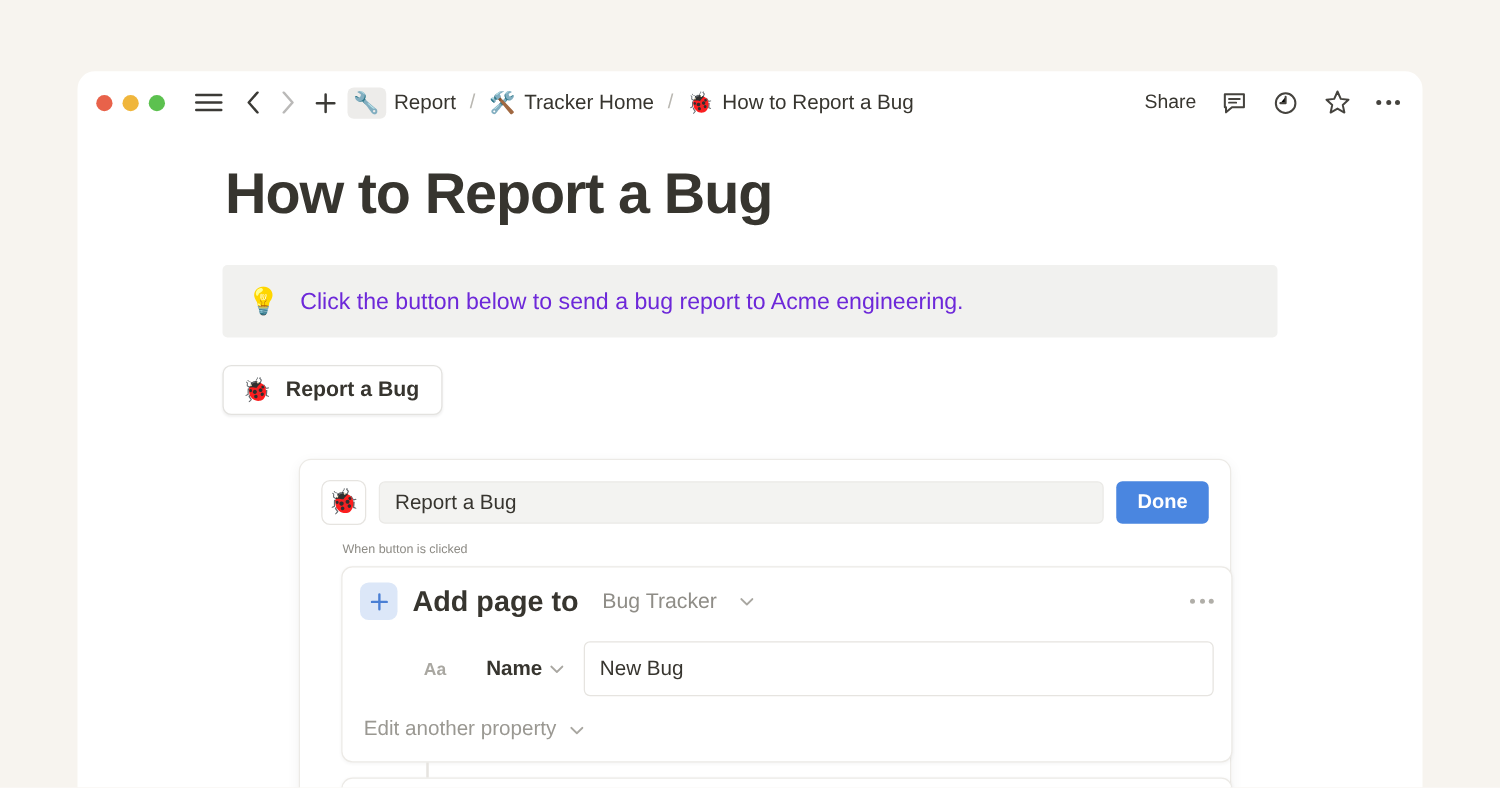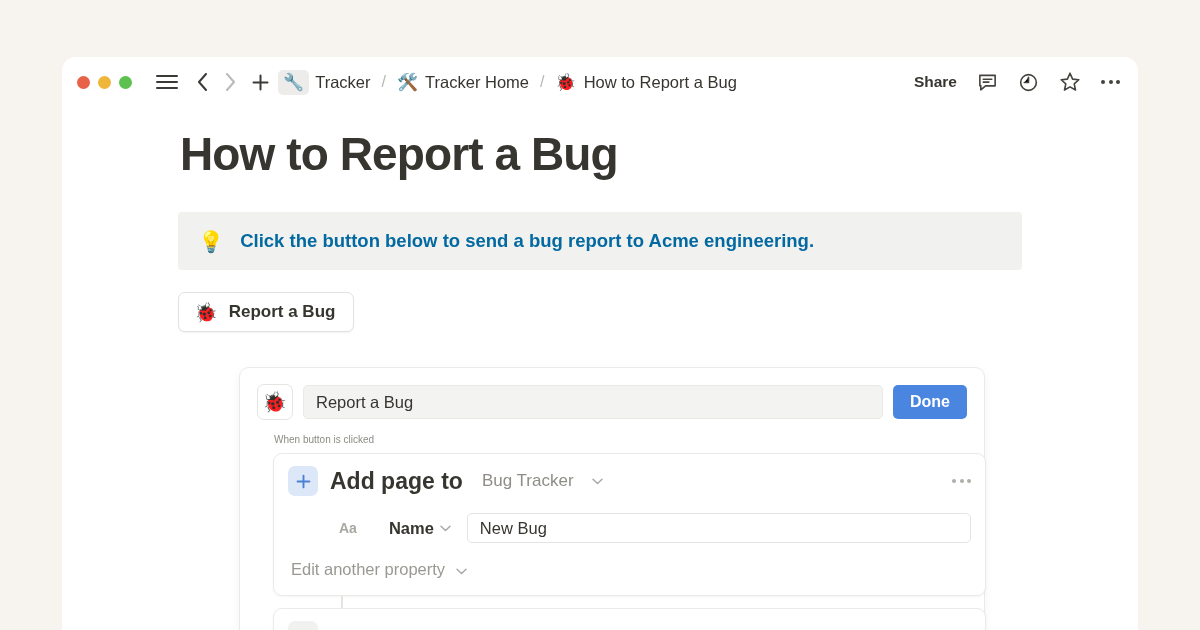--- a/index.html
+++ b/index.html
@@ -48,21 +48,21 @@
   .plus-top { width: 24px; height: 26px; margin-right: 6px; }
 
   
   .crumbs { display: flex; align-items: center; font-size: 16.5px; color: #37352f; }
   .crumb { display: flex; align-items: center; gap: 7px; padding: 2px 4px; border-radius: 4px; white-space: nowrap; }
   .crumb.active-icon { background: #edecea; padding: 4px 5px; border-radius: 5px; margin-right: 2px; }
   .crumb-sep { color: #b9b7b1; margin: 0 7px; font-size: 16px; }
   .emoji { font-size: 17px; line-height: 1; }
 
   .topright { margin-left: auto; display: flex; align-items: center; gap: 20px; }
-  .share { font-size: 15.5px; color: #37352f; font-weight: bold; }
+  .share { font-size: 15.5px; color: #37352f; }
 
   .dots3 { display: flex; gap: 3.5px; align-items: center; }
   .dots3 i { width: 4px; height: 4px; border-radius: 50%; background: #45433e; display: block; }
 
   
   .page { padding: 0 0 0 0; }
   .page-title {
     margin: 20px 0 0 118px;
     font-size: 46px;
     font-weight: 700;
@@ -73,21 +73,21 @@
   .callout {
     margin: 31px 0 0 116px;
     width: 844px;
     background: #f1f1ef;
     border-radius: 4px;
     padding: 18px 20px;
     display: flex;
     align-items: center;
     gap: 16px;
   }
-  .callout-text { font-size: 18.5px; font-weight: 700; color: #0369a1; }
+  .callout-text { font-size: 18.5px; font-weight: 400; color: #6d28d9; }
   .callout .emoji { font-size: 21px; }
 
   .bugbtn {
     margin: 22px 0 0 116px;
     display: inline-flex;
     align-items: center;
     gap: 11px;
     background: #ffffff;
     border: 1px solid #e3e2df;
     border-radius: 7px;
@@ -173,21 +173,21 @@
   .caret { color: #a9a7a1; margin-left: 6px; font-size: 12px; }
   .step-dots { margin-left: auto; }
   .step-dots i { background: #b0aea8; }
 
   .prop-row { display: flex; align-items: center; gap: 0; margin: 17px 0 0 3px; }
   .prop-aa { font-size: 14px; color: #a9a7a1; margin-right: 8px; font-weight: 600; margin-left: 48px; }
   .prop-name { font-size: 16.5px; font-weight: 600; color: #37352f; margin-left: 24px; }
   .prop-value {
     margin-left: 16px;
     flex: 1 1 auto;
-    height: 30px;
+    height: 44px;
     background: #ffffff;
     border: 1px solid #e6e4e0;
     border-radius: 5px;
     display: flex; align-items: center;
     padding: 0 12px;
     font-size: 16.5px;
     color: #37352f;
   }
   .edit-another {
     margin: 17px 0 2px 3px;
@@ -239,21 +239,21 @@
         <svg width="17" height="17" viewBox="0 0 17 17">
             <path d="M8.5 1.5v14M1.5 8.5h14" stroke="#3b3a36" stroke-width="2" stroke-linecap="round"></path>
           </svg>
       </span>
 
       <div class="crumbs">
         <span class="crumb active-icon">
           <span class="emoji">🔧</span>
         </span>
         <span class="crumb">
-          <span>Tracker</span>
+          <span>Report</span>
         </span>
         <span class="crumb-sep">/</span>
         <span class="crumb">
           <span class="emoji">🛠️</span>
           <span>Tracker Home</span>
         </span>
         <span class="crumb-sep">/</span>
         <span class="crumb">
           <span class="emoji">🐞</span>
           <span>How to Report a Bug</span>

